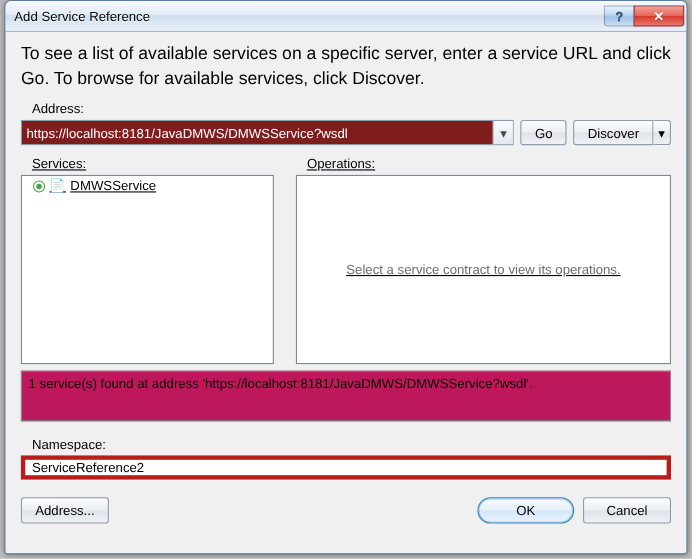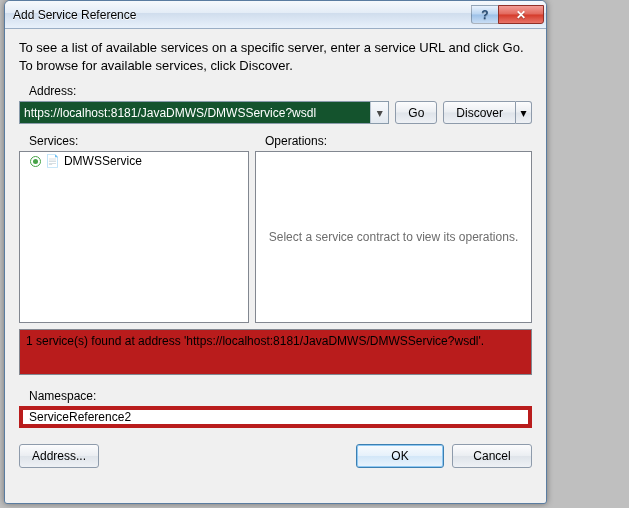--- a/index.html
+++ b/index.html
@@ -9,21 +9,21 @@
     font-size: 12px;
     background: #bfbfbf;
     width: 629px;
     height: 508px;
     overflow: hidden;
     position: relative;
   }
   .window {
     position: absolute;
     left: 4px; top: 0px;
-    width: 543px; height: 504px;
+    width: 621px; height: 504px;
     background: #f0f0f0;
     border: 1px solid #5a7ca0;
     border-radius: 6px 6px 3px 3px;
     box-shadow: 0 0 6px rgba(0,0,0,.4);
     display: flex;
     flex-direction: column;
   }
   .titlebar {
     height: 28px;
     background: linear-gradient(to bottom, #f6f9fc 0%, #e3ecf6 45%, #d0dded 46%, #e8f1fb 100%);
@@ -60,40 +60,40 @@
   }
   .winbtn span { font-weight: bold; font-size: 12px; text-shadow: 0 1px 1px rgba(0,0,0,.3); }
 
   .content {
     flex: 1;
     padding: 10px 14px 12px 14px;
     display: flex;
     flex-direction: column;
   }
   .intro {
-    font-size: 13px;
+    font-size: 16px;
     color: #000;
     line-height: 1.35;
     margin-bottom: 10px;
   }
   .lbl { font-size: 12px; margin-bottom: 3px; margin-left: 10px; }
 
   .addr-row { display: flex; align-items: stretch; gap: 6px; margin-bottom: 10px; }
   .addr-combo {
     flex: 1;
     display: flex;
     border: 1px solid #8a9bab;
     background: #fff;
     height: 23px;
   }
   .addr-input {
     flex: 1; border: none; outline: none;
     font-family: inherit; font-size: 12px;
     padding: 2px 4px;
-    background: #14532d;
+    background: #7f1d1d;
     color: #fff;
   }
   .addr-input::selection { background:#3399ff; color:#fff;}
   .addr-dd {
     width: 18px;
     border-left: 1px solid #b8c4d0;
     background: linear-gradient(to bottom,#f7f9fc,#e3e9f0);
     display:flex; align-items:center; justify-content:center;
     color:#4a4a4a;
   }
@@ -104,21 +104,21 @@
     border-radius: 3px;
     background: linear-gradient(to bottom,#fcfcfd,#ebeef2 48%,#dfe4ea 52%,#eef1f5);
     font-family: inherit; font-size: 12px;
     color: #000;
     display: inline-flex; align-items: center; justify-content: center;
   }
   .split { display:flex;align-items:center; }
   .split .btn.main { border-radius: 3px 0 0 3px; }
   .split .btn.arrow { border-left: none; border-radius: 0 3px 3px 0; width: 16px; padding: 0; }
 
-  .panes { display:flex; gap: 6px; margin-bottom: 6px; }
+  .panes { display:flex; gap: 20px; margin-bottom: 6px; text-decoration: underline; }
   .pane-col { display:flex; flex-direction:column; }
   .pane-col.services { width: 230px; }
   .pane-col.operations { flex:1; }
   .pane {
     border: 1px solid #828790;
     background: #fff;
     height: 172px;
     overflow: auto;
     font-size: 12px;
   }
@@ -133,21 +133,21 @@
   .radiodot::after { content:""; width:5px; height:5px; background:#47a347; border-radius:50%; }
   .svcicon { font-size: 12px; line-height: 1; }
   .placeholder {
     color: #6d6d6d;
     display:flex; align-items:center; justify-content:center;
     height:100%; text-align:right; padding: 0 10px;
   }
 
   .status {
     border: 1px solid #828790;
-    background: #b91c1c;
+    background: #be185d;
     height: 46px;
     padding: 4px 6px;
     font-size: 12px;
     overflow: auto;
     margin-bottom: 14px;
   }
 
   .ns-input {
     width: 100%;
     height: 22px;
@@ -162,20 +162,21 @@
     margin-top: 16px;
   }
   .footer .spacer { flex:1; }
   .footer .btn { height: 24px; min-width: 80px; }
   .footer .btn.ok {
     border-color: #3c7fb1;
     box-shadow: inset 0 0 0 1px #8ec8f3;
     background: linear-gradient(to bottom,#f8fbfe,#e6f1fb 48%,#d3e7f8 52%,#eaf4fd);
     margin-right: 8px;
     min-width: 88px;
+    border-radius: 12px;
   }
 </style>
 </head>
 <body>
 
 <div class="window">
   <div class="titlebar">
     <div class="title">Add Service Reference</div>
     <div class="winctrls">
       <div class="winbtn help">

